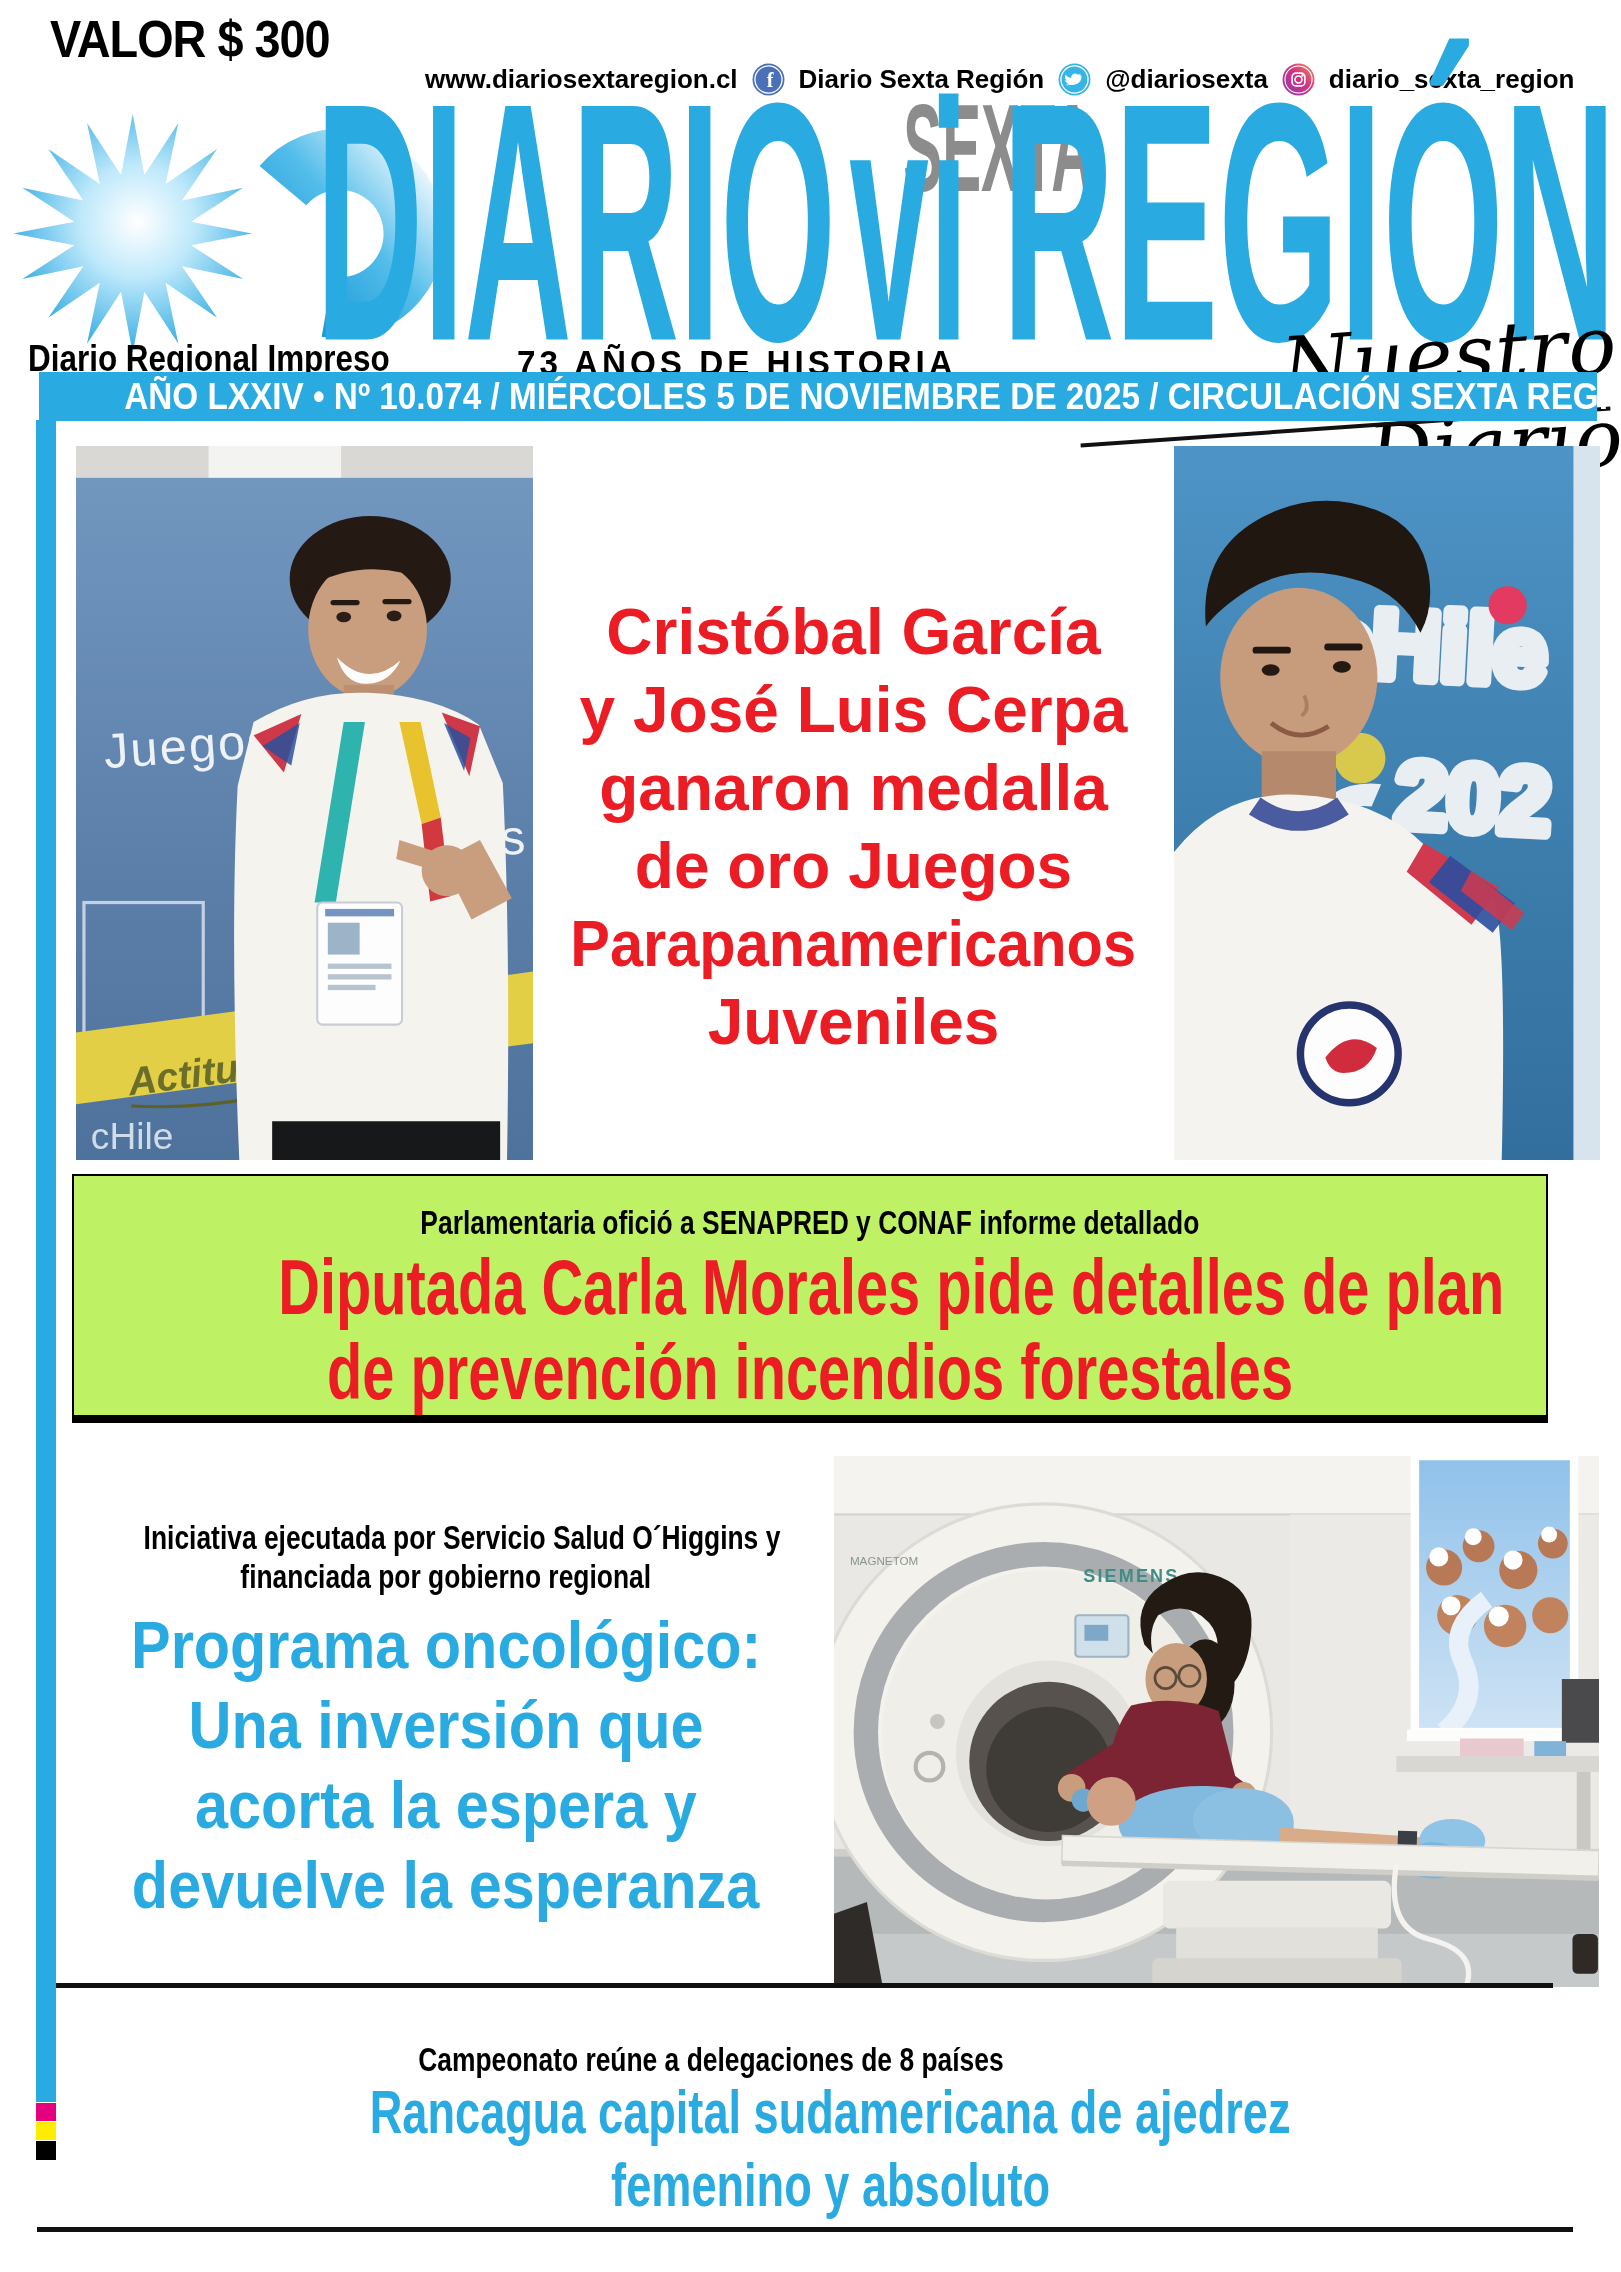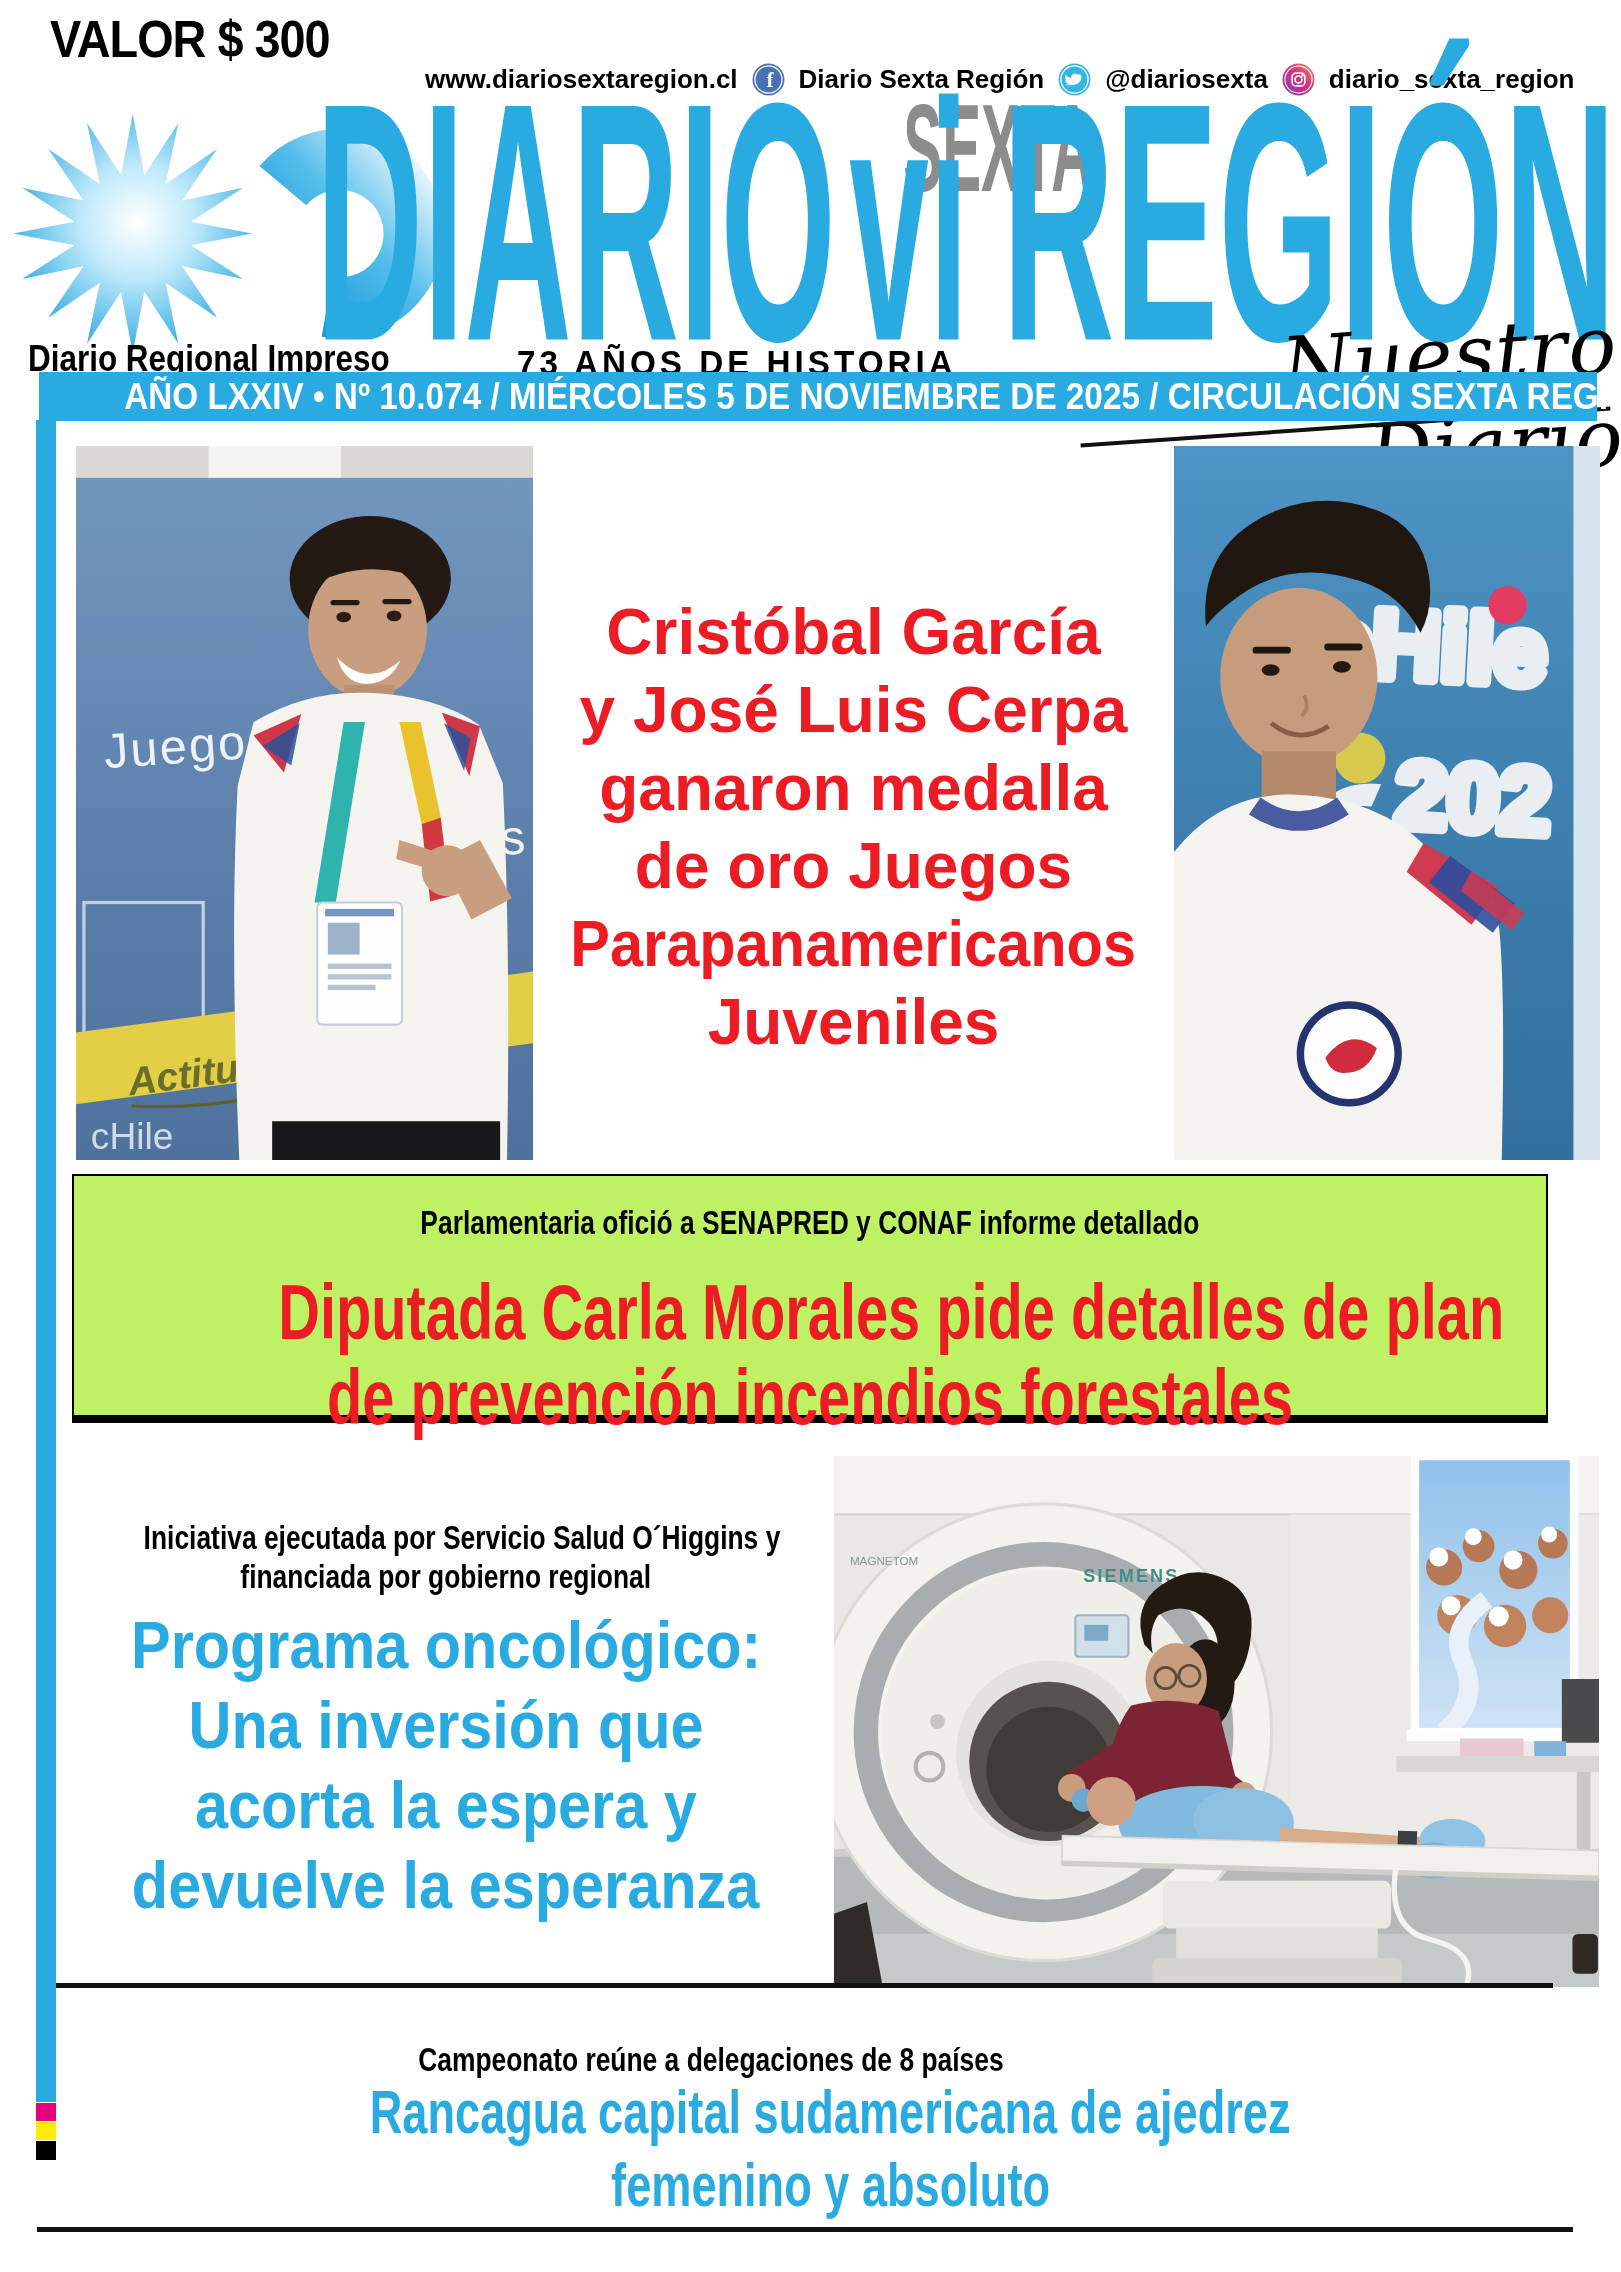--- a/index.html
+++ b/index.html
@@ -41,21 +41,21 @@
   .photoM{left:834px;top:1456px;width:765px;height:531px;}
 
   
   .hl-parapan{left:535px;top:593px;width:637px;text-align:center;color:#ec1c24;
               font-size:64px;font-weight:bold;line-height:78px;}
 
   
   .boxM{left:72px;top:1174px;width:1476px;height:249px;box-sizing:border-box;background:#bef264;
         border:2.7px solid #000;border-bottom:8.5px solid #000;text-align:center;padding-top:28px;}
   .boxM .kick{font-size:33px;font-weight:bold;}
-  .boxM .head{margin-top:28px;color:#ec1c24;font-size:77px;font-weight:bold;line-height:85px;}
+  .boxM .head{margin-top:3px;color:#ec1c24;font-size:77px;font-weight:bold;line-height:85px;}
 
   
   .kick-onc{left:64px;top:1518px;width:764px;text-align:center;font-size:33px;
             font-weight:bold;line-height:39px;}
   .hl-onc{left:48px;top:1605px;width:796px;text-align:center;color:#29abe2;
           font-size:66px;font-weight:bold;line-height:80px;}
 
   .rule1{left:56px;top:1983px;width:1497px;height:4.8px;background:#111;z-index:6;}
 
   

